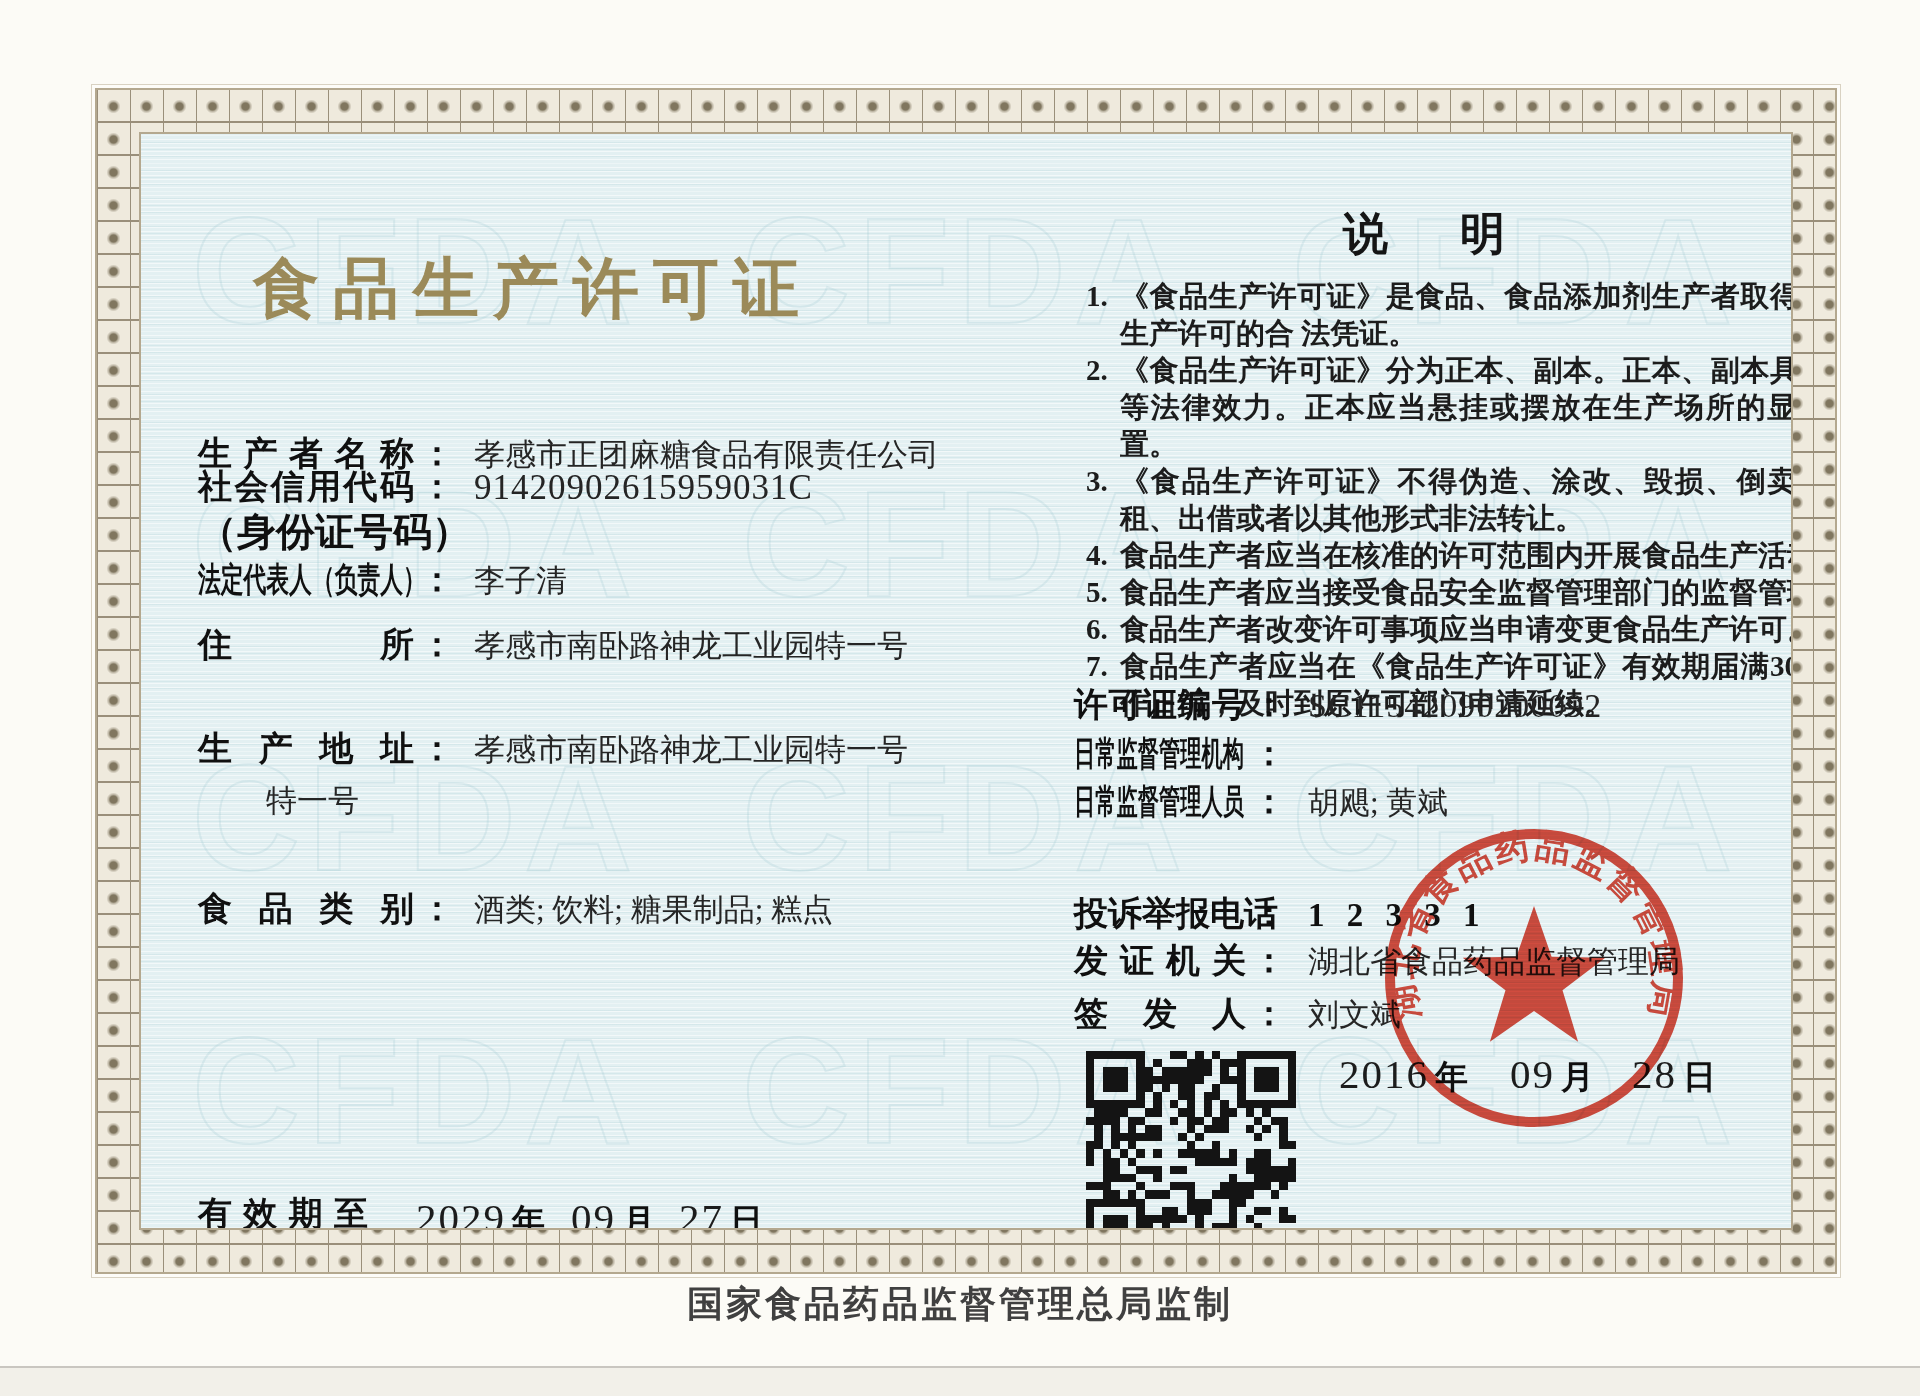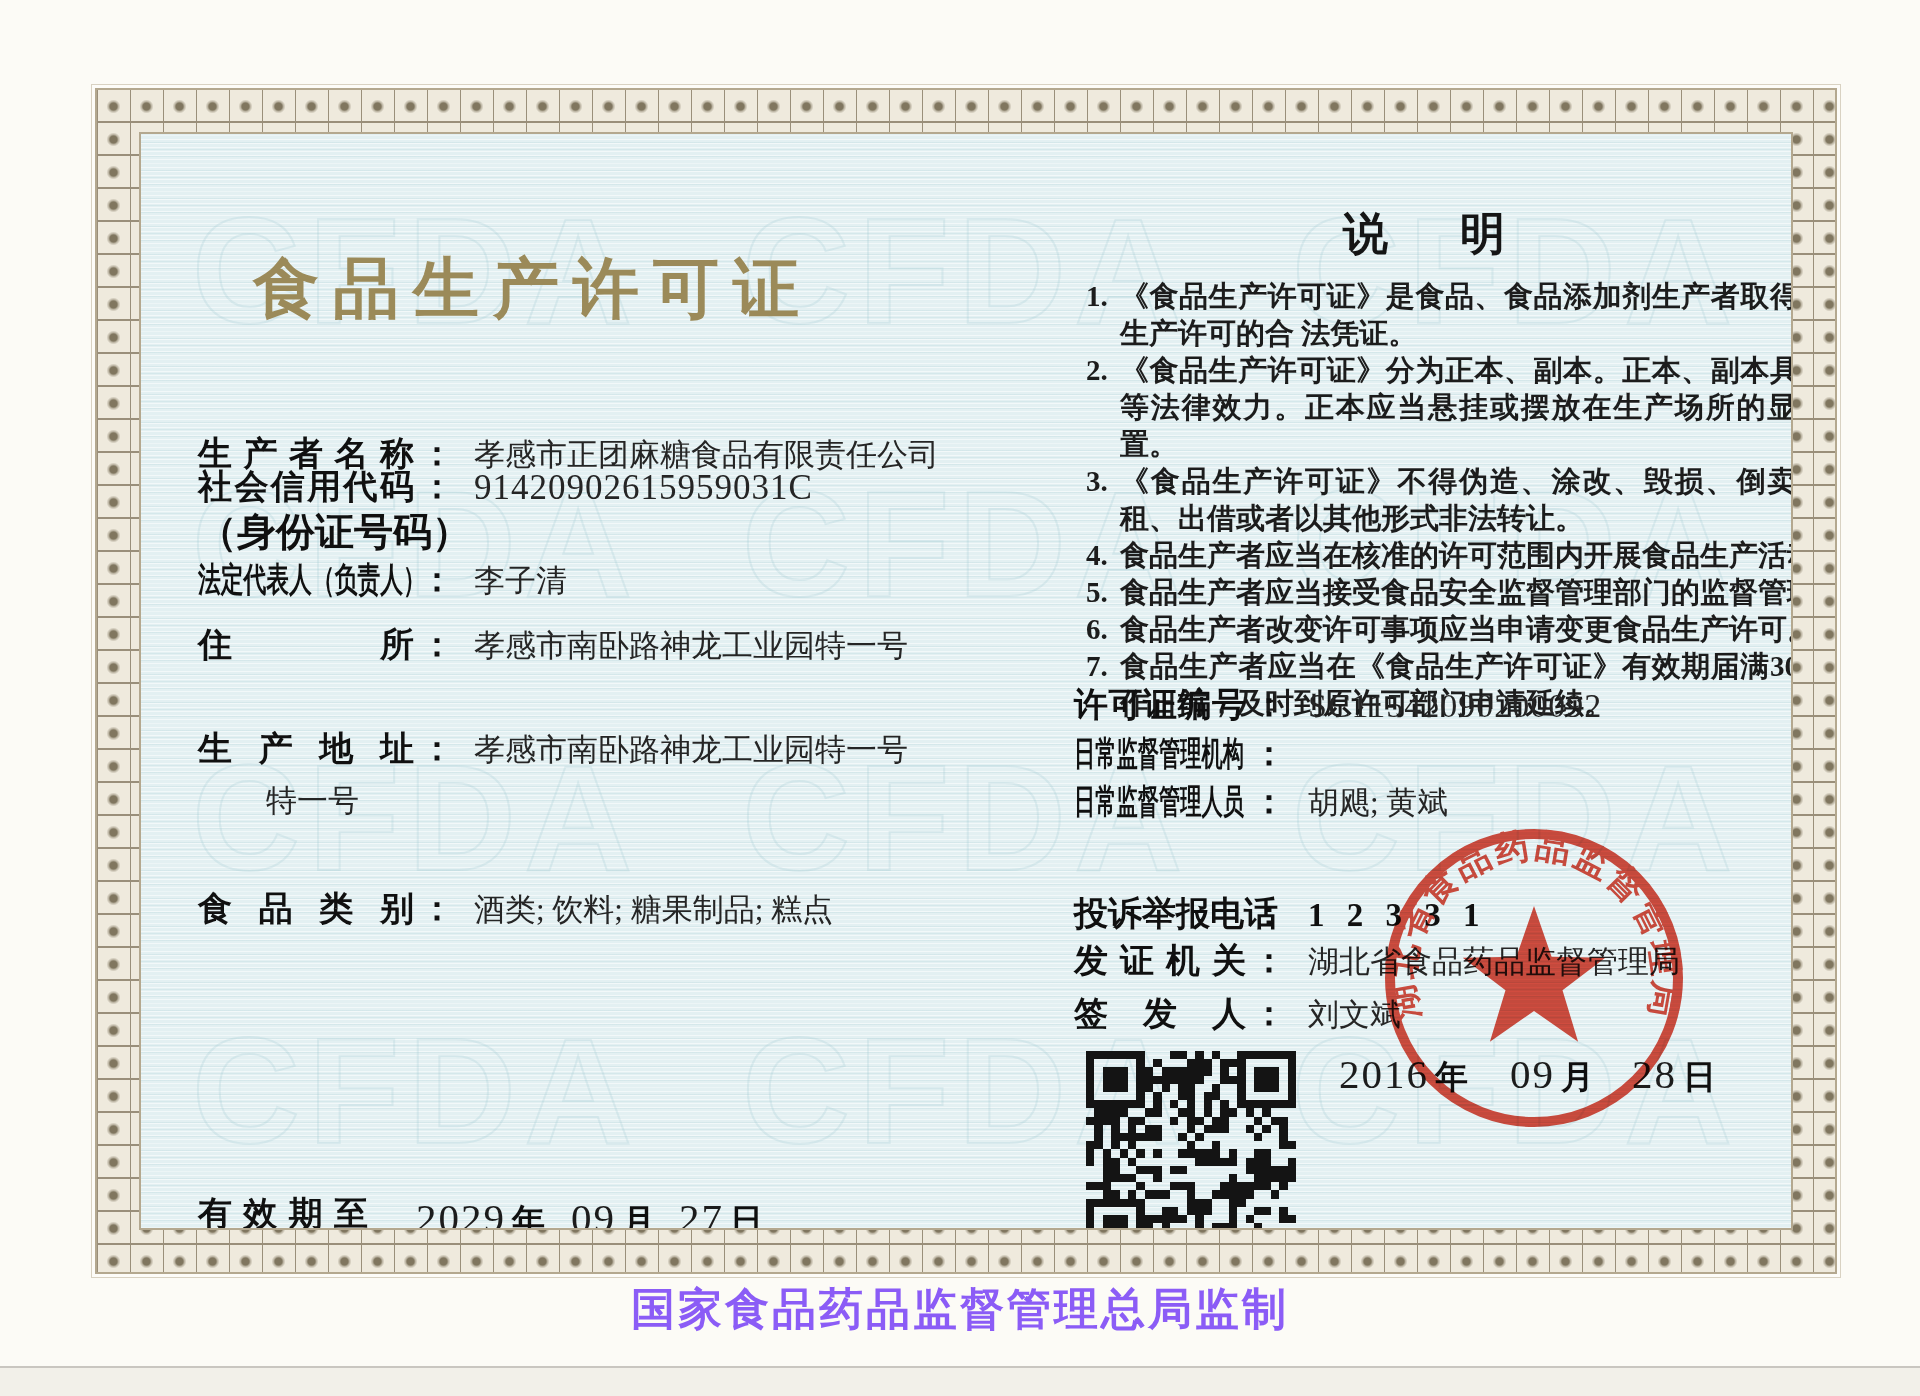--- a/index.html
+++ b/index.html
@@ -73,21 +73,21 @@
   .d-gap1{margin-left:42px;} .d-gap2{margin-left:38px;}
 
   .qr{position:absolute;left:945px;top:917px;width:210px;height:205px;
       display:grid;grid-template-columns:repeat(25,1fr);grid-template-rows:repeat(25,1fr);}
   .qr i{display:block;} .qr i.b{background:#141414;}
 
   .seal{position:absolute;left:0;top:0;width:1738px;height:1182px;pointer-events:none;
         mix-blend-mode:multiply;opacity:.9;}
 
   .footer{position:absolute;left:0;top:1280px;width:1920px;text-align:center;
-          font-size:44px;font-weight:bold;color:#8b5cf6;letter-spacing:3px;}
+          font-size:36px;font-weight:bold;color:#404040;letter-spacing:3px;}
   .scan-line{position:absolute;left:0;top:1366px;width:1920px;height:2px;background:#c9c6c0;}
   .scan-bottom{position:absolute;left:0;top:1368px;width:1920px;height:28px;background:#f2f0e9;}
 </style>
 </head>
 <body>
 
 <div class="page">
   <div class="cert">
     <div class="panel">
 

